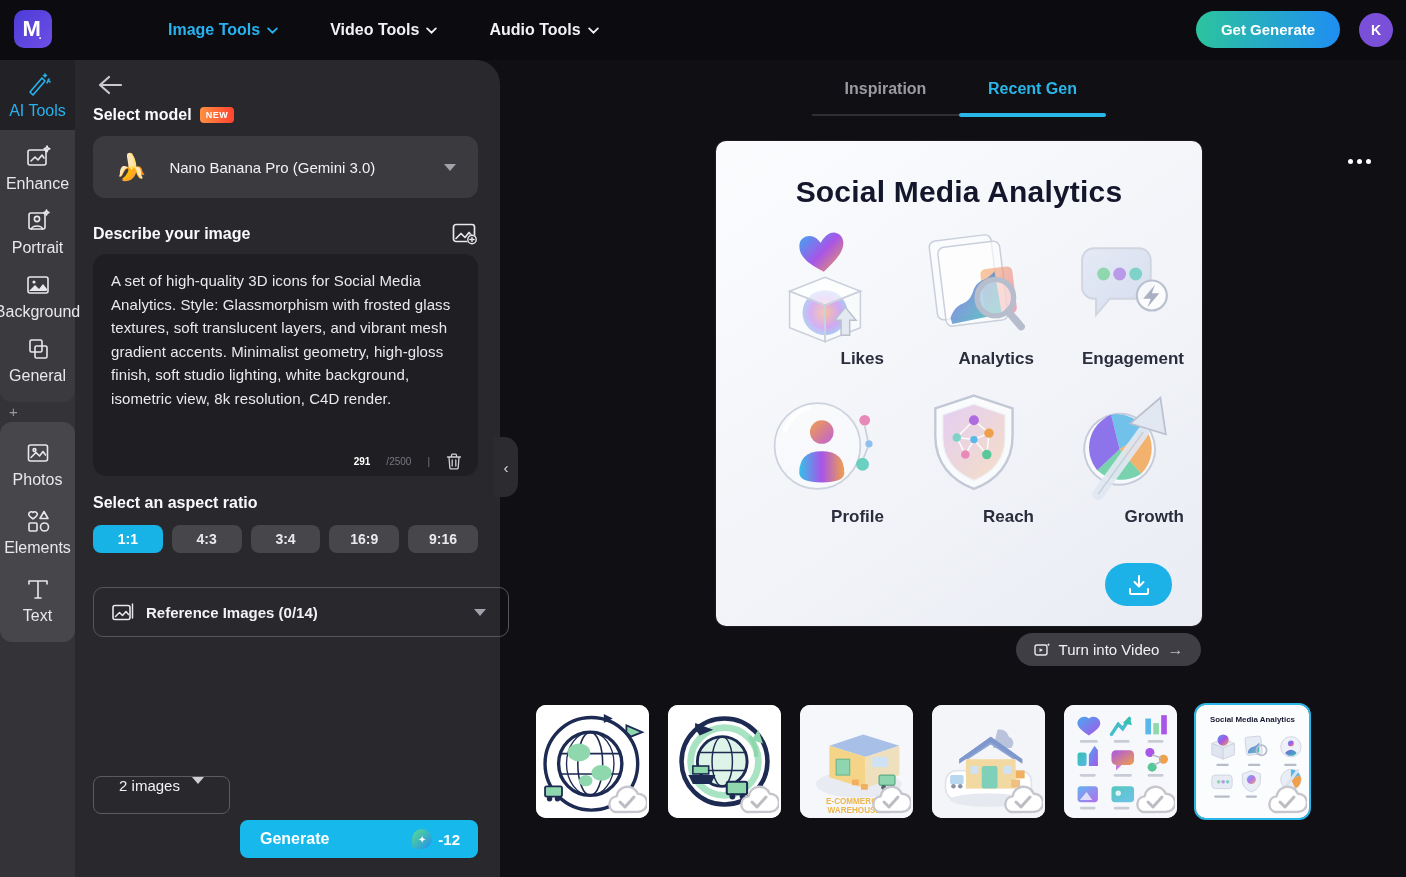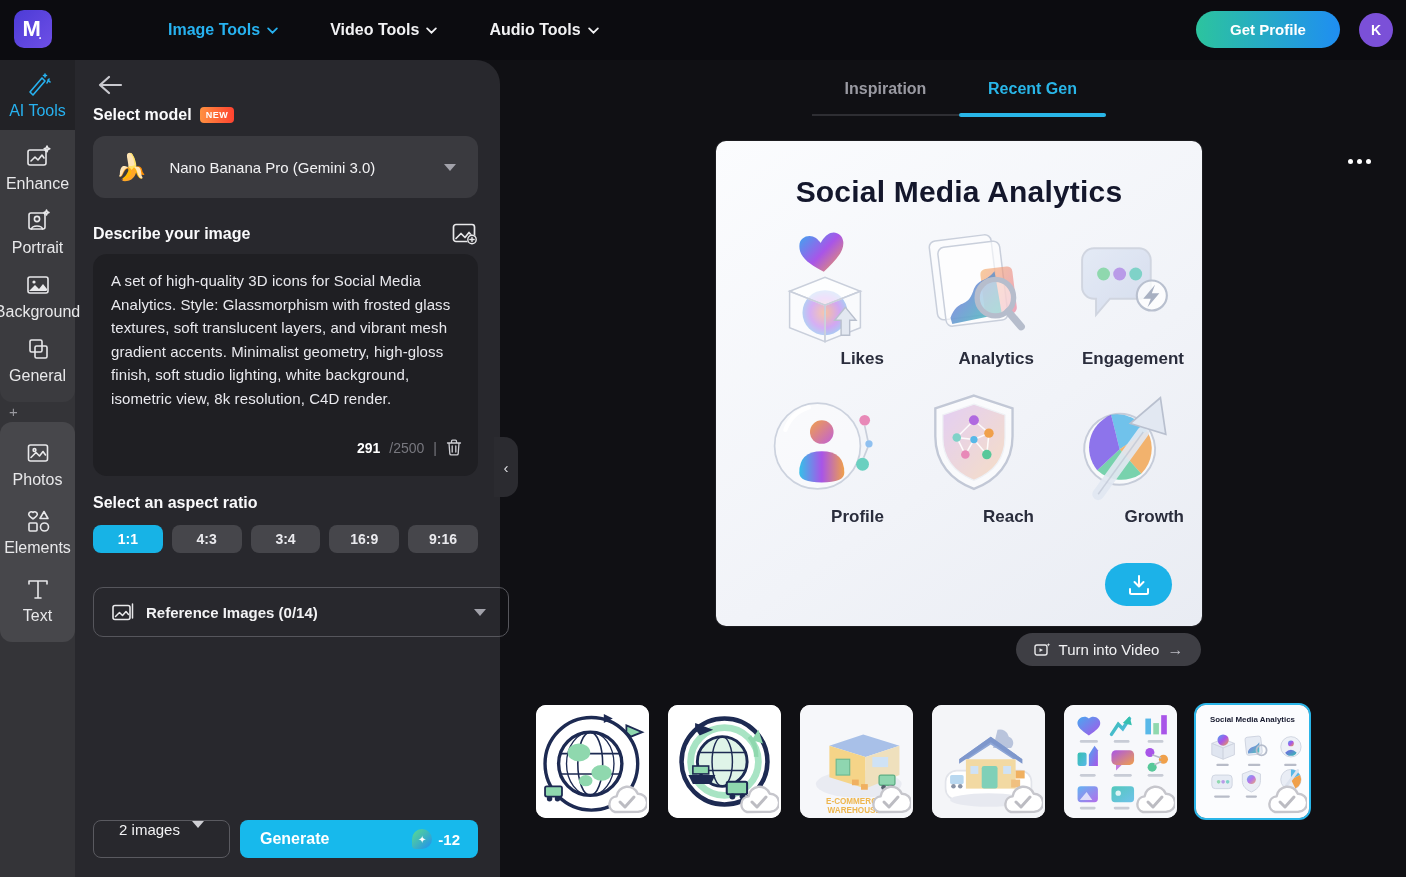--- a/index.html
+++ b/index.html
@@ -36,36 +36,36 @@
   .row-selectmodel { position:absolute; left:18px; top:46px; display:flex; align-items:center; gap:8px; }
   .new-badge { background:linear-gradient(90deg,#ff9040,#ff4330); color:#fff; font-size:9px; font-weight:bold; border-radius:4px; padding:3px 6px; letter-spacing:.5px; }
   .model-select { position:absolute; left:18px; top:76px; width:385px; height:62px; background:#3a3a3f; border-radius:12px; display:flex; align-items:center; cursor:pointer; }
   .banana { font-size:26px; margin-left:22px; }
   .model-name { font-size:15px; color:#f2f2f4; margin-left:22px; flex:1; }
   .dd-arrow { width:0; height:0; border-left:6px solid transparent; border-right:6px solid transparent; border-top:7px solid #a2a2aa; margin-right:22px; }
   .row-describe { position:absolute; left:18px; top:163px; width:385px; display:flex; align-items:center; justify-content:space-between; }
   .img-add-ic { width:26px; height:22px; cursor:pointer; }
   .prompt-box { position:absolute; left:18px; top:194px; width:385px; height:222px; background:#1f1f23; border-radius:14px; padding:15px 18px 34px 18px; cursor:text; }
   .prompt-text { font-size:15px; line-height:1.57; color:#e9e9ee; letter-spacing:.1px; }
-  .prompt-foot { position:absolute; right:16px; bottom:20px; display:flex; align-items:center; gap:9px; font-size:14px; }
+  .prompt-foot { position:absolute; right:16px; bottom:6px; display:flex; align-items:center; gap:16px; font-size:10px; }
   .cnt { color:#fff; font-weight:bold; }
   .cnt-max { color:#77777e; }
   .sep { color:#77777e; }
   .trash { width:16px; height:17px; cursor:pointer; }
   .aspect-label { position:absolute; left:18px; top:434px; }
   .ratios { position:absolute; left:18px; top:465px; width:385px; display:flex; gap:9px; }
   .ratio { flex:1; height:28px; background:#46464b; border-radius:8px; color:#eaeaee; font-size:14px; font-weight:600; display:flex; align-items:center; justify-content:center; cursor:pointer; }
   .ratio.active { background:#17b3e6; color:#fff; }
   .ref-box { position:absolute; left:18px; top:527px; width:416px; height:50px; border:1px solid #56565c; border-radius:10px; display:flex; align-items:center; cursor:pointer; }
   .ref-ic { width:22px; height:18px; margin-left:18px; }
   .ref-label { font-size:15px; font-weight:bold; color:#f2f2f4; margin-left:12px; flex:1; }
   .panel-bottom { position:absolute; left:18px; bottom:19px; width:385px; display:flex; gap:10px; }
   .count-select { width:137px; height:38px; border:1px solid #5a5a60; border-radius:8px; display:flex; align-items:flex-start; justify-content:center; gap:12px; font-size:15px; color:#f2f2f4; cursor:pointer; }
   .count-select .dd-arrow { margin:0; border-top-color:#cfcfd4; }
-  .generate-btn { flex:1; height:38px; background:#17b9ec; border-radius:8px; display:flex; align-items:center; cursor:pointer; }
+  .generate-btn { flex:1; height:38px; background:#17b9ec; border-radius:8px; display:flex; align-items:center; cursor:pointer;margin-top:44px; }
   .generate-btn .glabel { color:#fff; font-size:16px; font-weight:bold; margin-left:20px; flex:1; }
   .credit-chip { display:flex; align-items:center; gap:6px; margin-right:18px; }
   .credit-ic { width:20px; height:20px; border-radius:50% 50% 50% 4px; background:linear-gradient(135deg,#5bdc8c,#1f8ef2); display:flex; align-items:center; justify-content:center; color:#fff; font-size:10px; }
   .cost { color:#fff; font-size:15px; font-weight:bold; }
   .collapse-handle { position:absolute; left:419px; top:377px; width:24px; height:60px; background:#2b2b30; border-radius:0 14px 14px 0; display:flex; align-items:center; justify-content:center; color:#dcdce0; font-size:15px; cursor:pointer; }
 
   
   .main { position:absolute; left:500px; top:60px; width:906px; height:817px; }
   .tabs { position:absolute; left:312px; top:8px; width:294px; }
   .tab-row { display:flex; }
@@ -117,21 +117,21 @@
           <path d="M1 1.5 L6 6.5 L11 1.5" stroke="#f2f2f4" stroke-width="2" fill="none" stroke-linecap="round"></path>
         </svg>
     </div>
     <div class="nav-item">
       <span>Audio Tools</span>
       <svg class="chev" viewBox="0 0 12 8">
           <path d="M1 1.5 L6 6.5 L11 1.5" stroke="#f2f2f4" stroke-width="2" fill="none" stroke-linecap="round"></path>
         </svg>
     </div>
   </div>
-  <div class="get-credits">Get Profile</div>
+  <div class="get-credits">Get Generate</div>
   <div class="avatar">K</div>
 </div>
 
 <div class="rail">
   <div class="rail-tile rail-ai">
     <svg class="ri" viewBox="0 0 26 26">
       <path class="ic-stroke ic-cyan" d="M5 21 L17 7 l3 3 L8 24z M17 7 l3 3"></path>
       <path class="ic-stroke ic-cyan" d="M20 3 v3 M18.5 4.5 h3 M23 9 l2 2 M24 8 l-2 4"></path>
     </svg>
     <span class="lbl">AI Tools</span>

